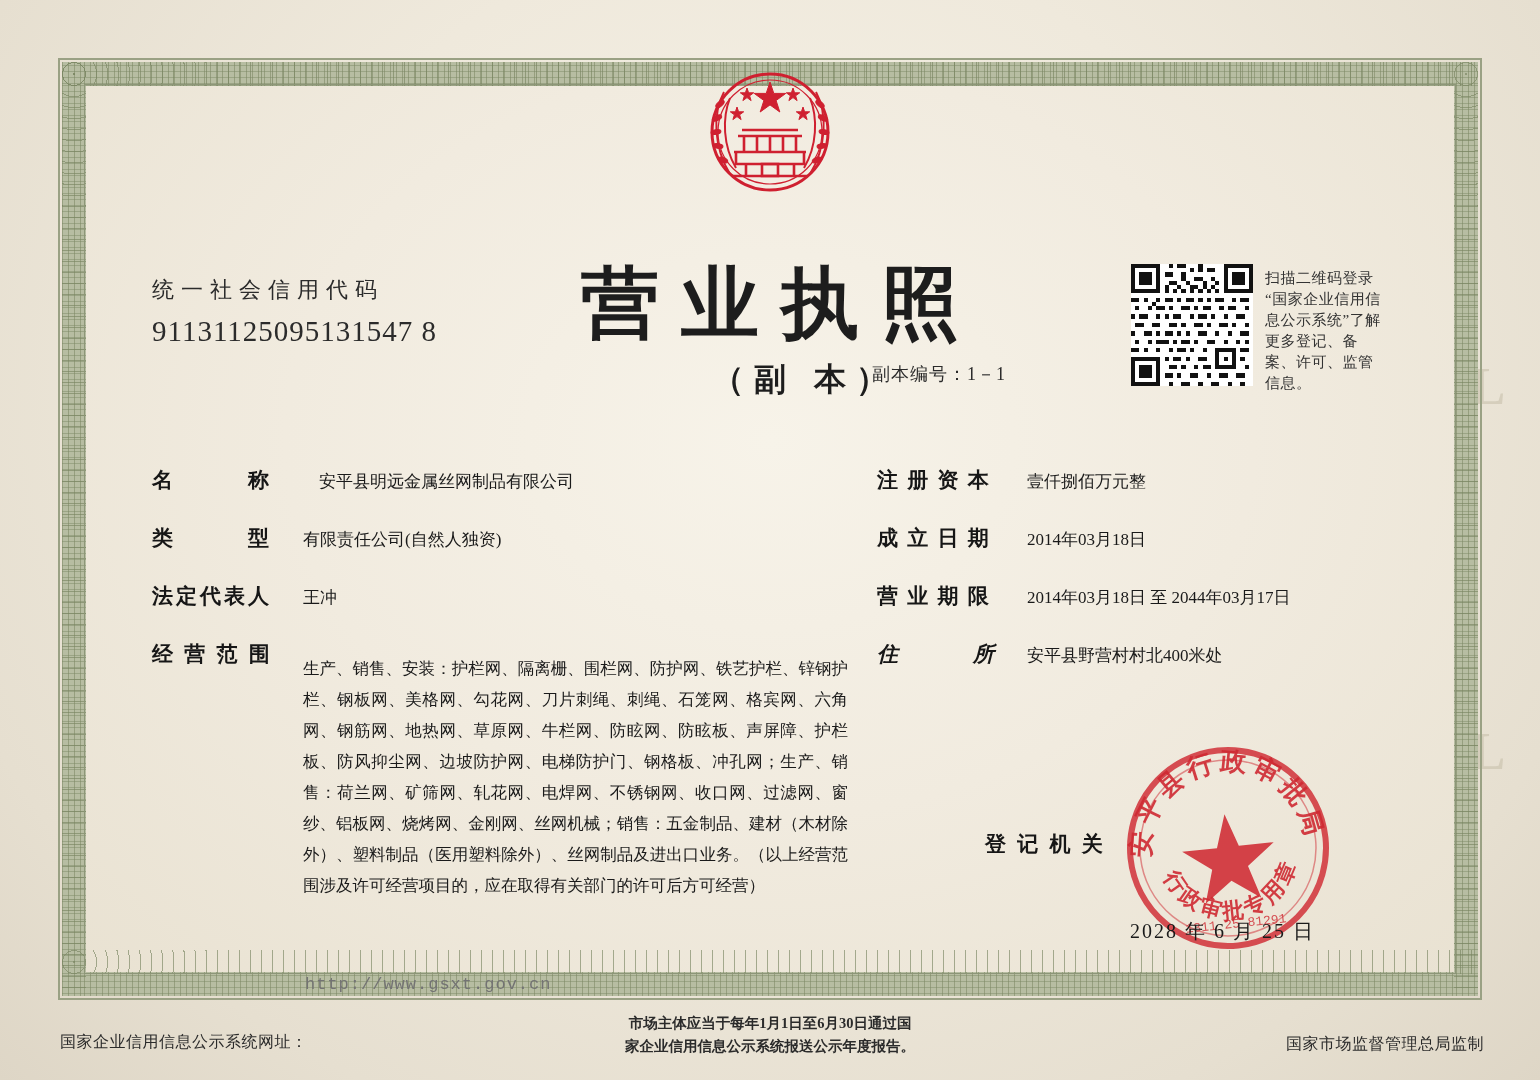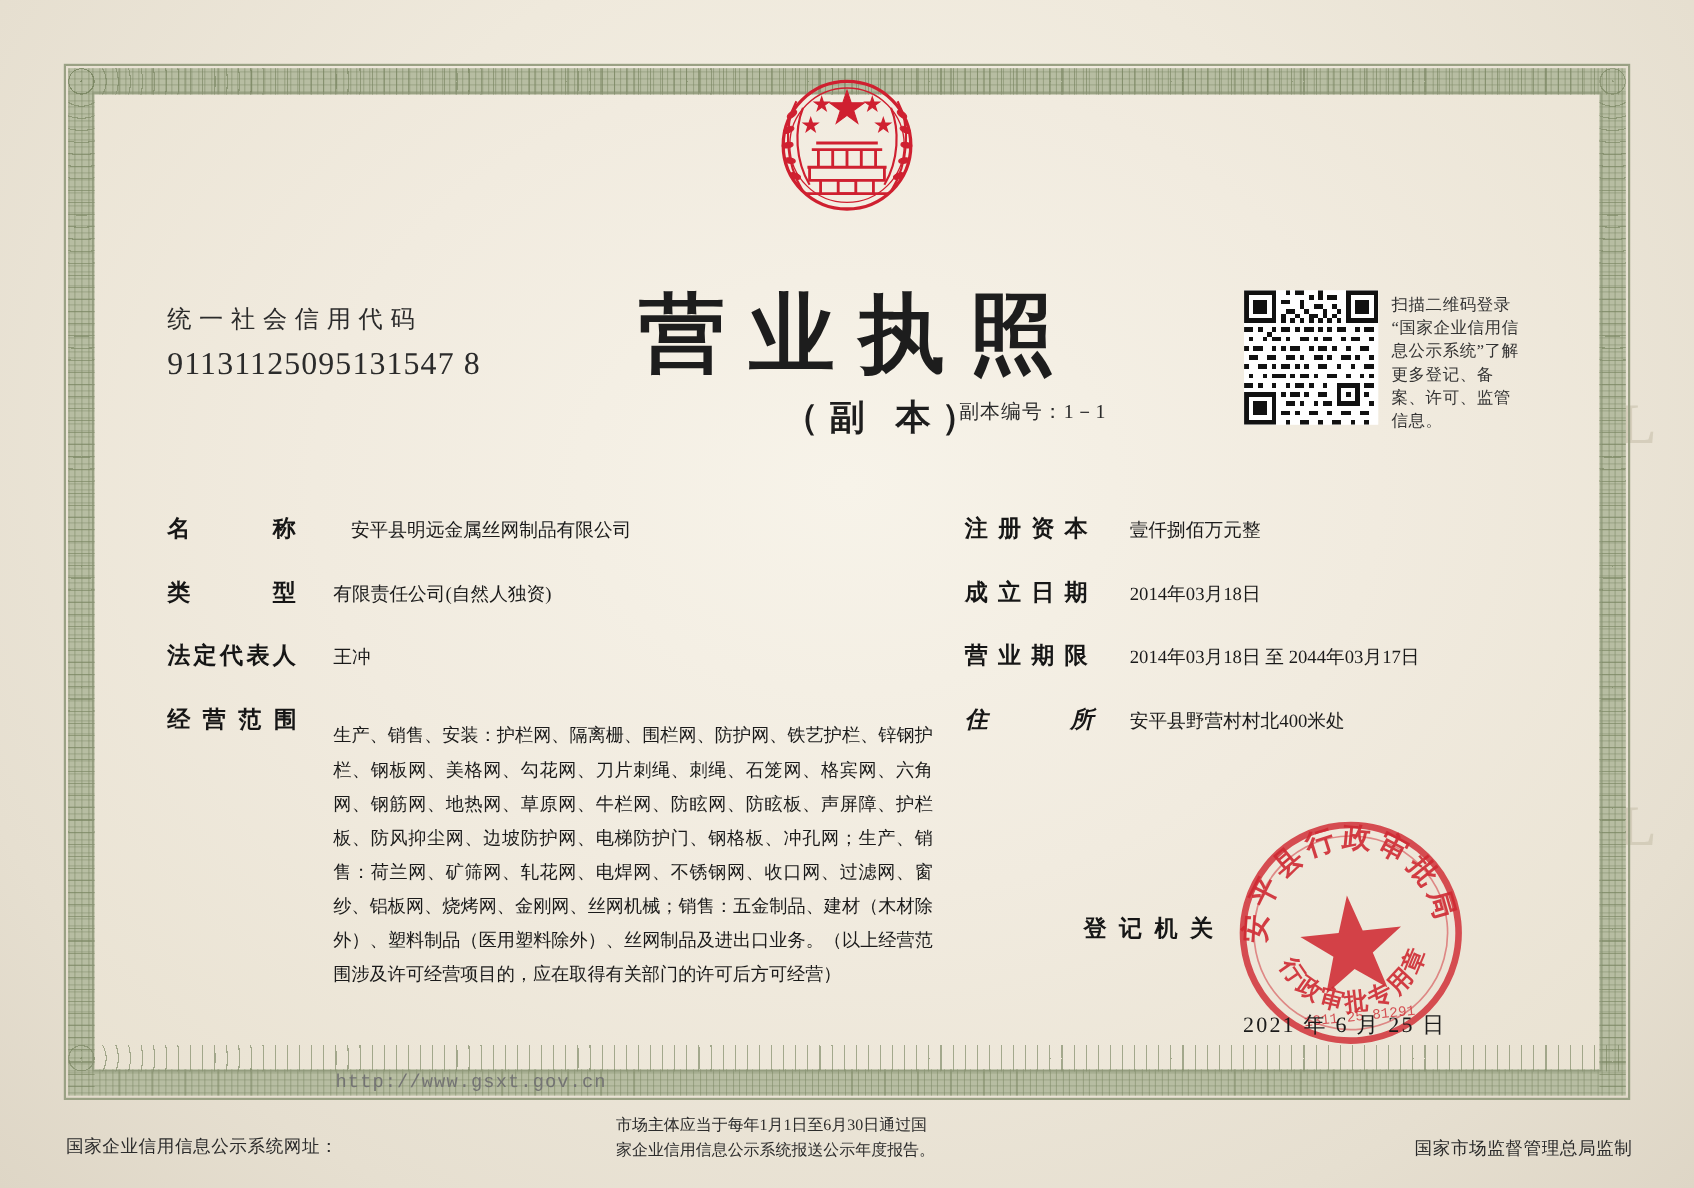--- a/index.html
+++ b/index.html
@@ -251,25 +251,25 @@
     font-size: 17px;
     color: #737373;
     font-family: "Liberation Mono", monospace;
     letter-spacing: 1px;
   }
   .footer-center {
     position: absolute;
     left: 50%;
     transform: translateX(-50%);
     top: 1012px;
-    text-align: left;
+    text-align: center;
     font-size: 14.5px;
     line-height: 23px;
     color: #2b2b2b;
-    font-weight: normal;
+    font-weight: bold;
     width: 420px;
   }
   .footer-right {
     position: absolute;
     right: 56px; top: 1034px;
     font-size: 16px;
     color: #2b2b2b;
     letter-spacing: 0.5px;
   }
 </style>
@@ -451,21 +451,21 @@
       </text>
       <text font-family="'Liberation Serif', serif" font-size="22" font-weight="bold" fill="#cf2a32" opacity="0.9" letter-spacing="3">
         <textPath href="#arcBottom" startOffset="50%" text-anchor="middle">行政审批专用章</textPath>
       </text>
       <polygon points="106,72 117,105 152,105 124,126 134,159 106,139 78,159 88,126 60,105 95,105" fill="#cf2a32" opacity="0.88"></polygon>
       <text x="106" y="186" text-anchor="middle" font-family="'Liberation Mono', monospace" font-size="13" fill="#cf2a32" opacity="0.8">1311 25 81291</text>
     </svg>
   </div>
 
   <div class="date-line">
-    <span>2021</span>
+    <span>2028</span>
     <span>年</span>
     <span>6</span>
     <span>月</span>
     <span>25</span>
     <span>日</span>
   </div>
 
   <div class="footer-left">国家企业信用信息公示系统网址：</div>
   <div class="footer-url">http://www.gsxt.gov.cn</div>
   <div class="footer-center">

